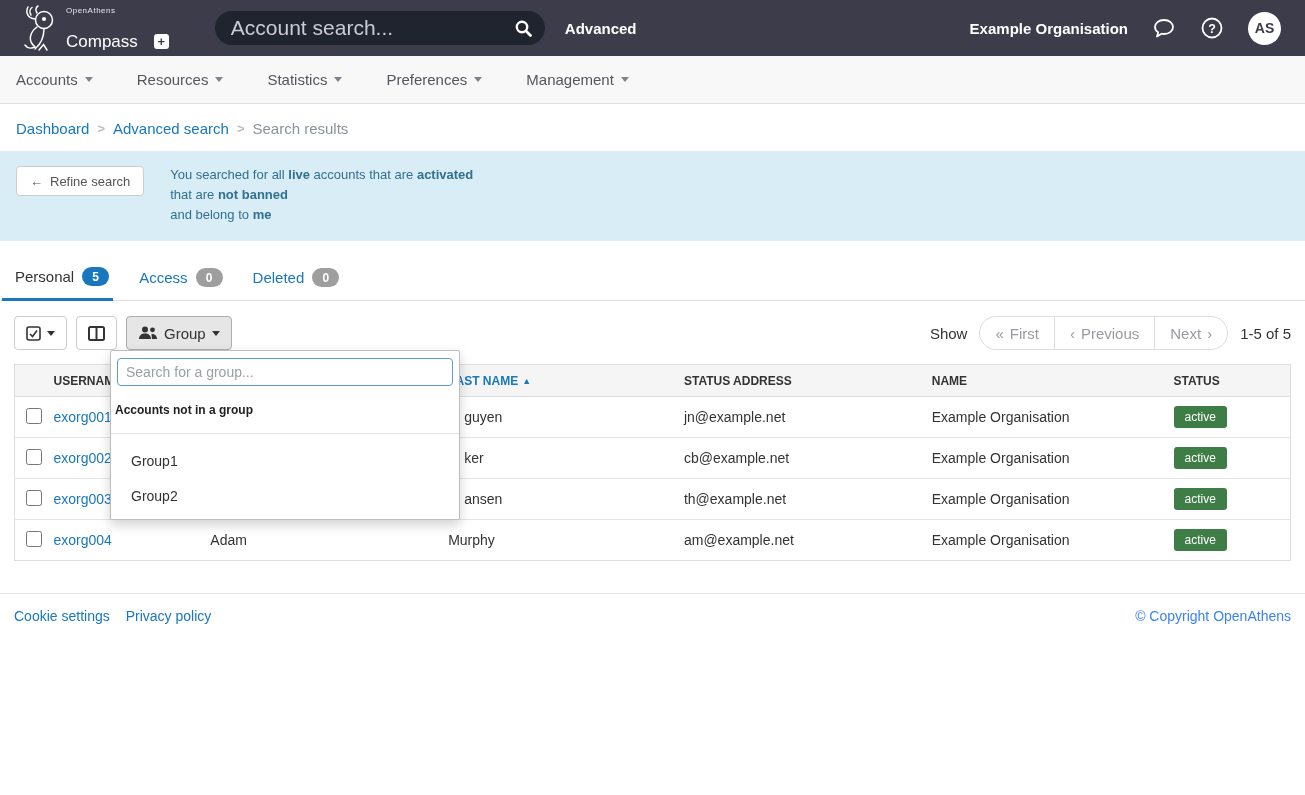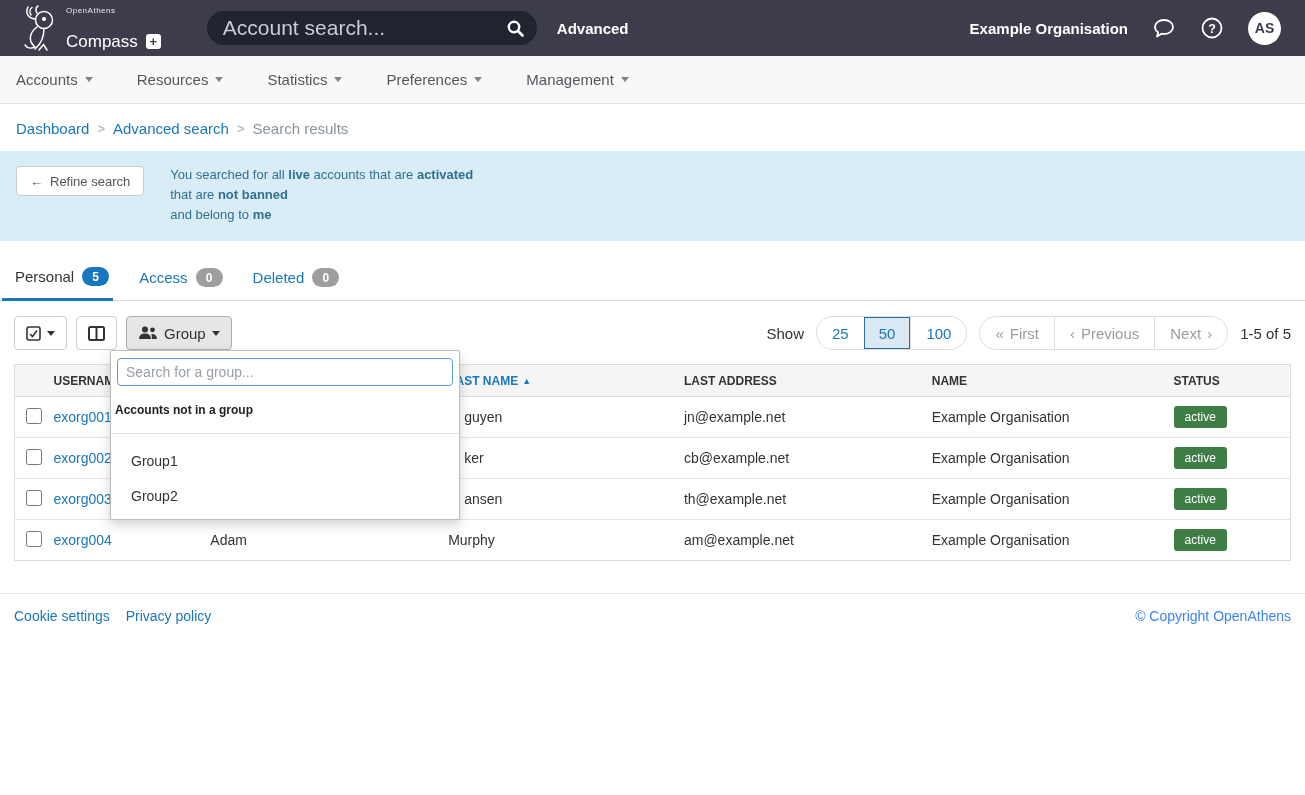--- a/index.html
+++ b/index.html
@@ -4,21 +4,21 @@
 <style>
   * { margin:0; padding:0; box-sizing:border-box; }
   html,body { width:1305px; height:795px; overflow:hidden; background:#fff;
     font-family:"Liberation Sans", sans-serif; color:#333; position:relative; }
 
   
   .topbar { height:56px; background:#3c3c4a; display:flex; align-items:center; padding:0 24px 0 16px; }
   .logo { display:flex; align-items:center; gap:4px; color:#fff; }
   .logo-text { line-height:1; }
   .logo-small { font-size:8px; letter-spacing:.5px; margin-bottom:18px; color:#e8e8ee; }
-  .logo-large { font-size:17px; display:flex; align-items:center; gap:8px; }
+  .logo-large { font-size:17px; display:flex; align-items:center; gap:16px; }
   .plusbox { width:15px; height:15px; background:#fff; color:#3c3c4a; border-radius:3px;
     font-size:13px; font-weight:bold; display:flex; align-items:center; justify-content:center; line-height:1; }
   .acct-search { margin-left:46px; width:330px; height:34px; background:#20242e; border:none;
     border-radius:17px; display:flex; align-items:center; padding:0 12px 0 16px; }
   .acct-search input { flex:1; background:transparent; border:none; outline:none; color:#e6e8ee;
     font-size:21px; font-family:inherit; }
   .acct-search input::placeholder { color:#c9ccd6; }
   .advanced { color:#fff; font-size:15px; font-weight:bold; margin-left:20px; text-decoration:none; }
   .topbar-right { margin-left:auto; display:flex; align-items:center; gap:24px; }
   .org-name { color:#fff; font-size:15px; font-weight:bold; }
@@ -257,25 +257,20 @@
         <path d="M13.5,7.9 C16.5,7.7 19,9.6 19,12.9 L14,12.9 Z" fill="#333"></path>
       </svg>
     </span>
     <span>Group</span>
     <span class="caret" style="border-top-color:#333;"></span>
   </button>
 
   <div class="toolbar-right">
     <span class="show-label">Show</span>
     <div class="pill-group">
-      <button class="pill-cell size-cell">25</button>
-      <button class="pill-cell size-cell selected">50</button>
-      <button class="pill-cell size-cell">100</button>
-    </div>
-    <div class="pill-group">
       <button class="pill-cell page-cell">
         <span class="pg-icon">«</span>
         <span>First</span>
       </button>
       <button class="pill-cell page-cell">
         <span class="pg-icon">‹</span>
         <span>Previous</span>
       </button>
       <button class="pill-cell page-cell">
         <span>Next</span>
@@ -297,21 +292,21 @@
       <col style="width:125px">
   </colgroup>
   <thead>
     <tr>
       <th class="cb-cell"></th>
       <th>USERNAME</th>
       <th>FIRST NAME</th>
       <th class="sorted">
         <span>LAST NAME</span><span class="sort-arrow">▲</span>
       </th>
-      <th>LAST ADDRESS</th>
+      <th>STATUS ADDRESS</th>
       <th>NAME</th>
       <th>STATUS</th>
     </tr>
   </thead>
   <tbody>
     <tr>
       <td class="cb-cell"><input type="checkbox" class="row-cb" style=""></td>
       <td><a href="#" class="user-link">exorg001</a></td>
       <td></td>
       <td><span class="partial-pad">guyen</span></td>

